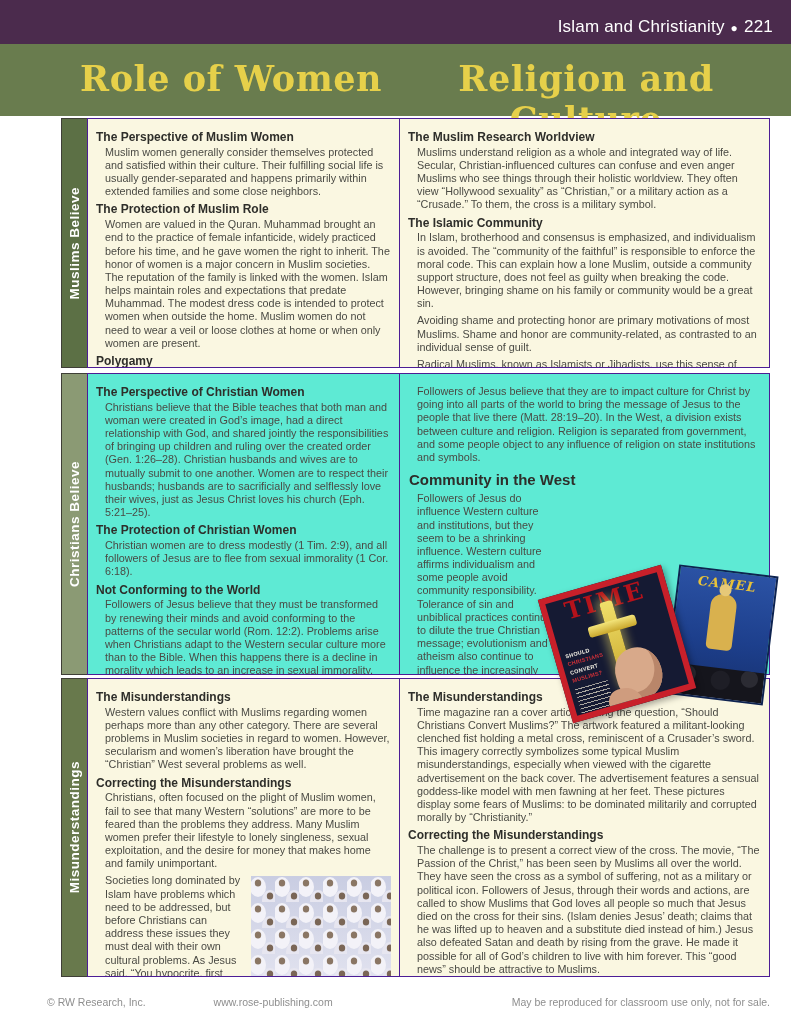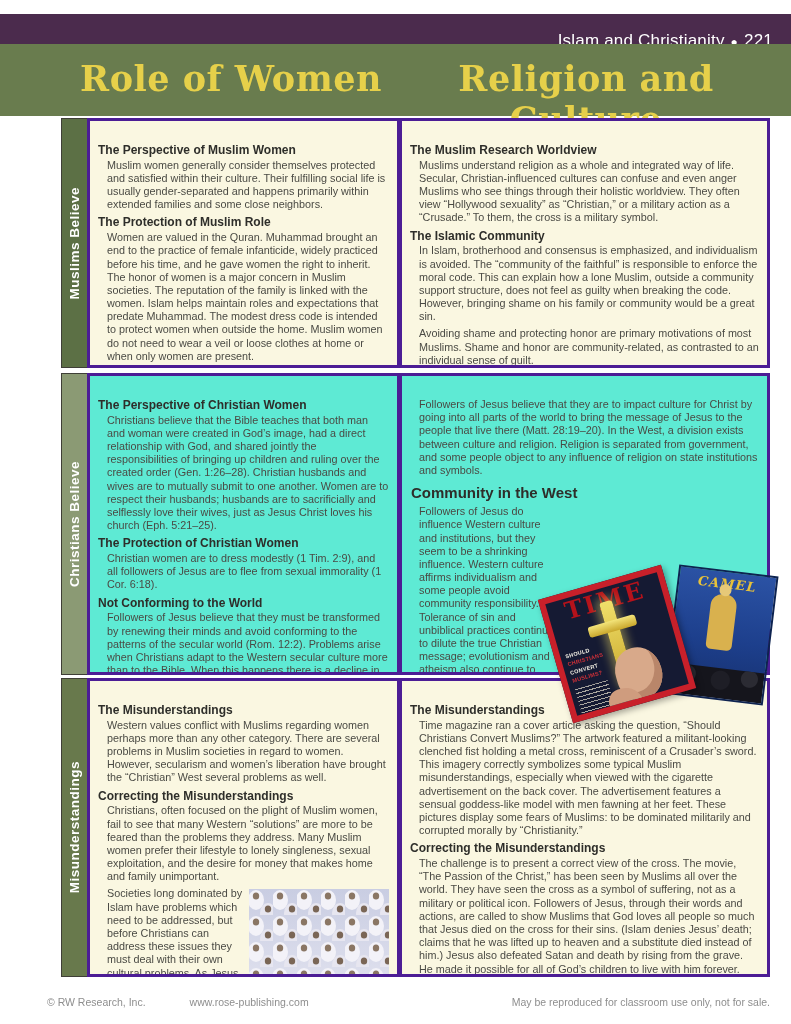--- a/index.html
+++ b/index.html
@@ -5,21 +5,21 @@
   * { box-sizing: border-box; margin: 0; padding: 0; }
   html,body { width:791px; height:1024px; }
   body {
     position: relative;
     background:#ffffff;
     font-family:"Liberation Sans", sans-serif;
     overflow:hidden;
   }
   
   .top-bar {
-    position:absolute; left:0; top:14px; width:791px; height:44px;
+    position:absolute; left:0; top:0; width:791px; height:44px;
     background:#4b2b4d; color:#ffffff;
     display:flex; align-items:flex-end; justify-content:flex-end;
     padding:0 18px 7px 0; font-size:17px; letter-spacing:.2px;
   }
   .top-bar .dot { margin:0 6px 2px 6px; font-size:12px; }
   
   .banner {
     position:absolute; left:0; top:44px; width:791px; height:72px;
     background:#697c4e;
   }
@@ -41,22 +41,22 @@
   }
   .tab span {
     writing-mode: vertical-rl; transform: rotate(180deg);
     color:#ffffff; font-weight:bold; font-size:13.5px; letter-spacing:.5px;
     white-space:nowrap;
   }
   .t1 { background:#5c7045; }
   .t2 { background:#8b9a74; }
   .t3 { background:#68794c; }
   .cell {
-    border:3px solid #4c1d95; margin-left:-1px; height:100%;
-    padding:22px 8px 4px 8px; overflow:hidden;
+    border:1px solid #4c1d95; margin-left:-1px; height:100%;
+    padding:11px 8px 4px 8px; overflow:hidden;
     color:#4a4a44;
   }
   .cell.c-left  { width:313px; flex:0 0 313px; }
   .cell.c-right { flex:1; }
   .bg1 { background:#faf7e1; }
   .bg2 { background:#5eead4; }
   .cell h4 {
     font-size:12px; color:#2e2e2a; margin:5px 0 1px 0; line-height:1.15;
   }
   .cell h4.big { font-size:15px; margin:7px 0 4px 1px; }
@@ -134,21 +134,21 @@
     box-shadow:inset -6px -8px 0 #b9866a;
   }
   .time .fist::after {
     content:""; position:absolute; left:-14px; bottom:-18px; width:34px; height:34px;
     background:#cf9c7e; border-radius:40% 60% 50% 50%;
   }
   
   .footer {
     position:absolute; left:47px; top:996px; width:723px;
     display:flex; align-items:baseline;
-    font-size:10.5px; color:#8e8e8e;
+    font-size:10.5px; color:#8e8e8e;gap:24px;
   }
   .footer .url { margin-left:44px; }
   .footer .note { margin-left:auto; }
 </style>
 </head>
 <body>
 
 <div class="top-bar">
   <span>Islam and Christianity</span>
   <span class="dot">●</span>

